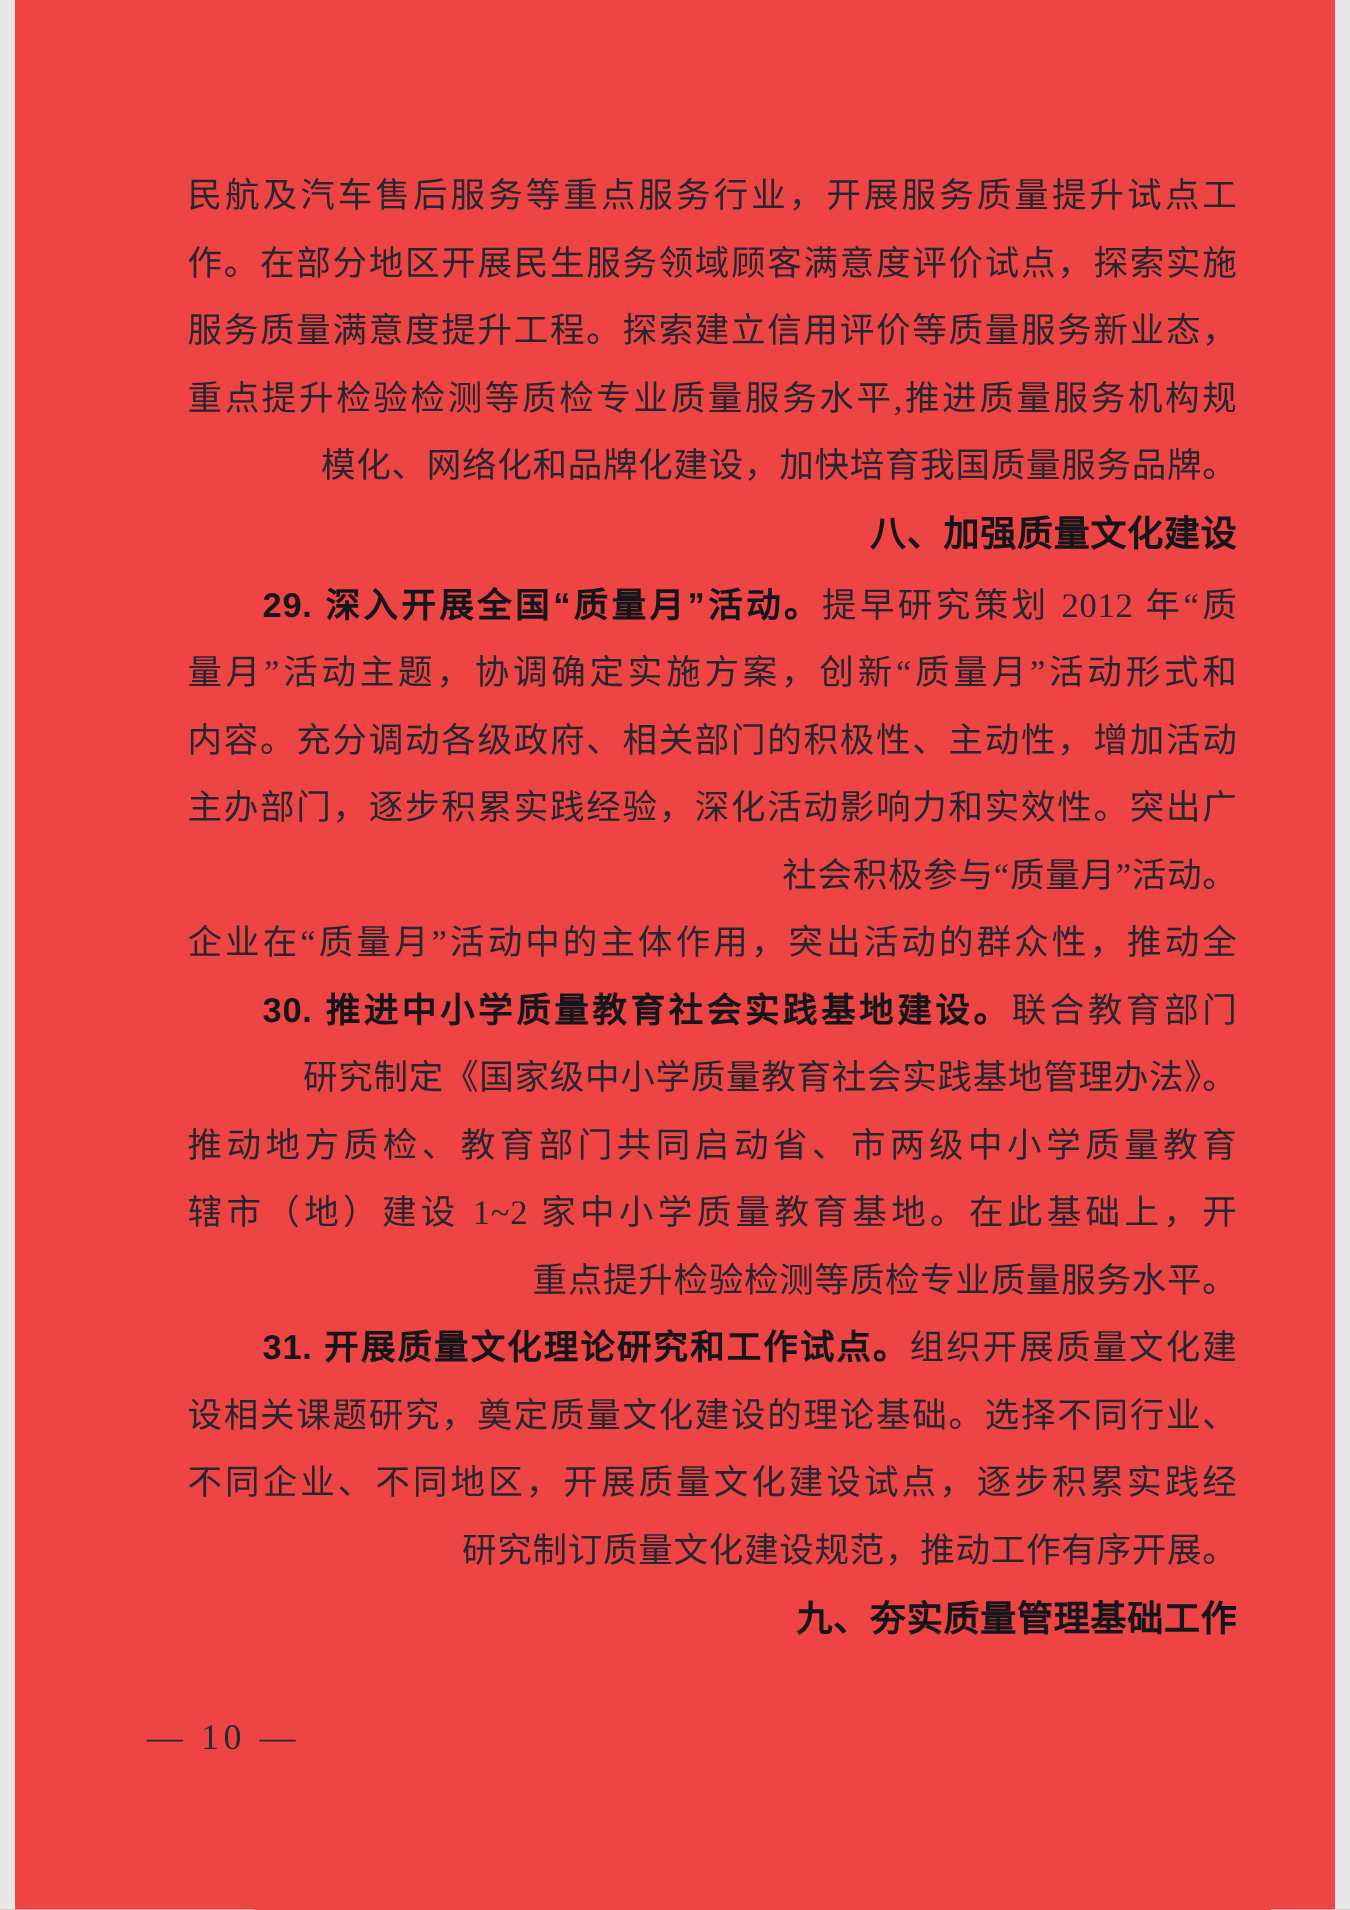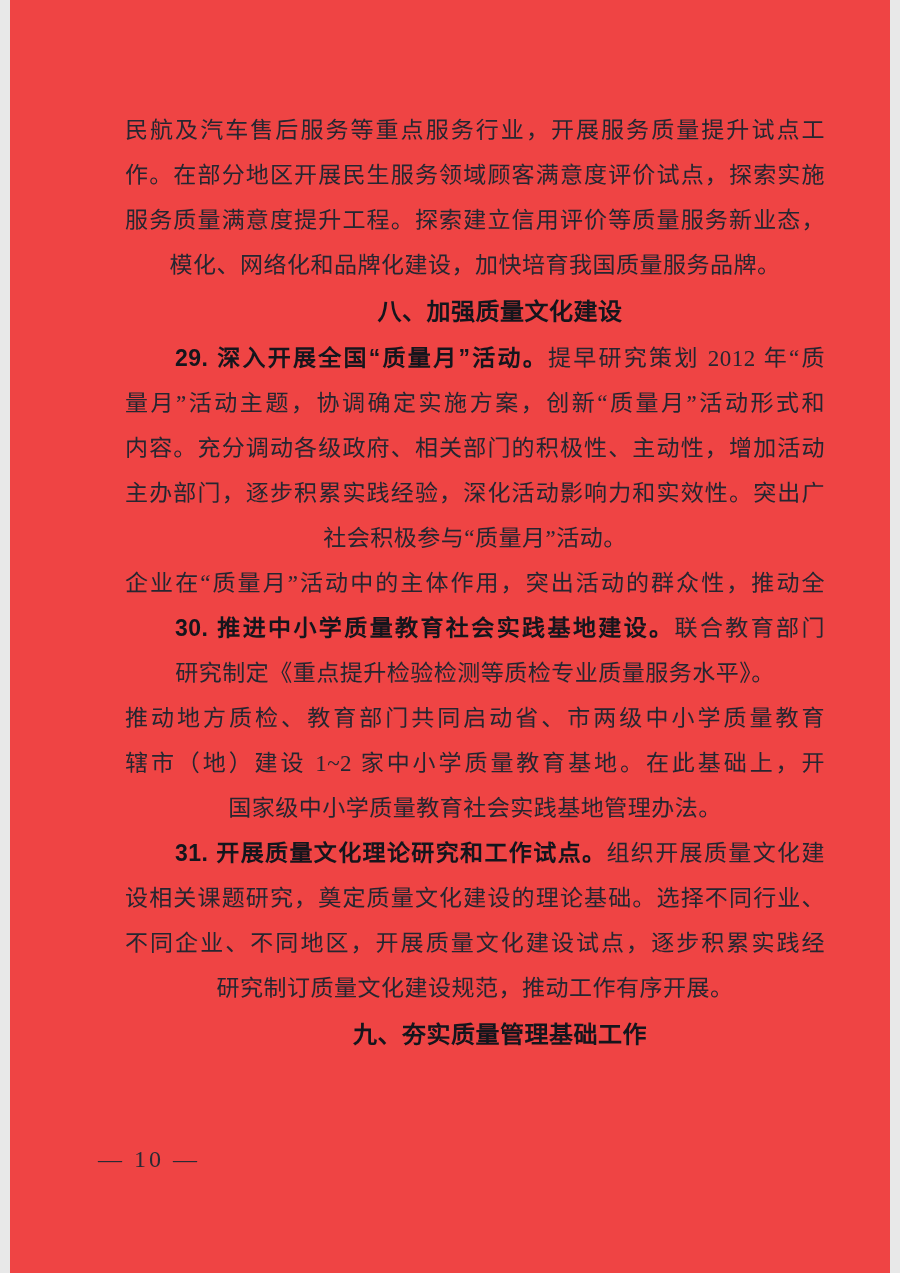--- a/index.html
+++ b/index.html
@@ -23,21 +23,21 @@
     top: 108px;
     width: 700px;
     overflow: hidden;
   }
   .line {
     height: 45px;
     line-height: 45px;
     font-size: 23px;
     letter-spacing: 0.5px;
     white-space: nowrap;
-    text-align: center;
+    text-align: right;
     overflow: visible;
   }
   .line.fill {
     text-align: justify;
     text-align-last: justify;
     white-space: normal;
     overflow: hidden;
     height: 45px;
   }
   .line.indent {
@@ -66,33 +66,34 @@
   }
 </style>
 </head>
 <body>
 
 <div class="page">
   <div class="text-block">
       <div class="line fill">民航及汽车售后服务等重点服务行业，开展服务质量提升试点工</div>
       <div class="line fill">作。在部分地区开展民生服务领域顾客满意度评价试点，探索实施</div>
       <div class="line fill">服务质量满意度提升工程。探索建立信用评价等质量服务新业态，</div>
+      <div class="line fill">重点提升检验检测等质检专业质量服务水平,推进质量服务机构规</div>
       <div class="line">模化、网络化和品牌化建设，加快培育我国质量服务品牌。</div>
       <div class="line heading">八、加强质量文化建设</div>
       <div class="line fill indent"><span class="lead">29. 深入开展全国“质量月”活动。</span>提早研究策划 2012 年“质</div>
       <div class="line fill">量月”活动主题，协调确定实施方案，创新“质量月”活动形式和</div>
       <div class="line fill">内容。充分调动各级政府、相关部门的积极性、主动性，增加活动</div>
       <div class="line fill">主办部门，逐步积累实践经验，深化活动影响力和实效性。突出广大</div>
       <div class="line">社会积极参与“质量月”活动。</div>
       <div class="line fill">企业在“质量月”活动中的主体作用，突出活动的群众性，推动全</div>
       <div class="line fill indent"><span class="lead">30. 推进中小学质量教育社会实践基地建设。</span>联合教育部门</div>
-      <div class="line">研究制定《重点提升检验检测等质检专业质量服务水平》。</div>
+      <div class="line">研究制定《国家级中小学质量教育社会实践基地管理办法》。</div>
       <div class="line fill">推动地方质检、教育部门共同启动省、市两级中小学质量教育</div>
       <div class="line fill">辖市（地）建设 1~2 家中小学质量教育基地。在此基础上，开</div>
-      <div class="line">国家级中小学质量教育社会实践基地管理办法。</div>
+      <div class="line">重点提升检验检测等质检专业质量服务水平。</div>
       <div class="line fill indent"><span class="lead">31. 开展质量文化理论研究和工作试点。</span>组织开展质量文化建</div>
       <div class="line fill">设相关课题研究，奠定质量文化建设的理论基础。选择不同行业、</div>
       <div class="line fill">不同企业、不同地区，开展质量文化建设试点，逐步积累实践经验。</div>
       <div class="line">研究制订质量文化建设规范，推动工作有序开展。</div>
       <div class="line heading">九、夯实质量管理基础工作</div>
     </div>
   <div class="page-number">— 10 —</div>
 </div>
 
 </body></html>

